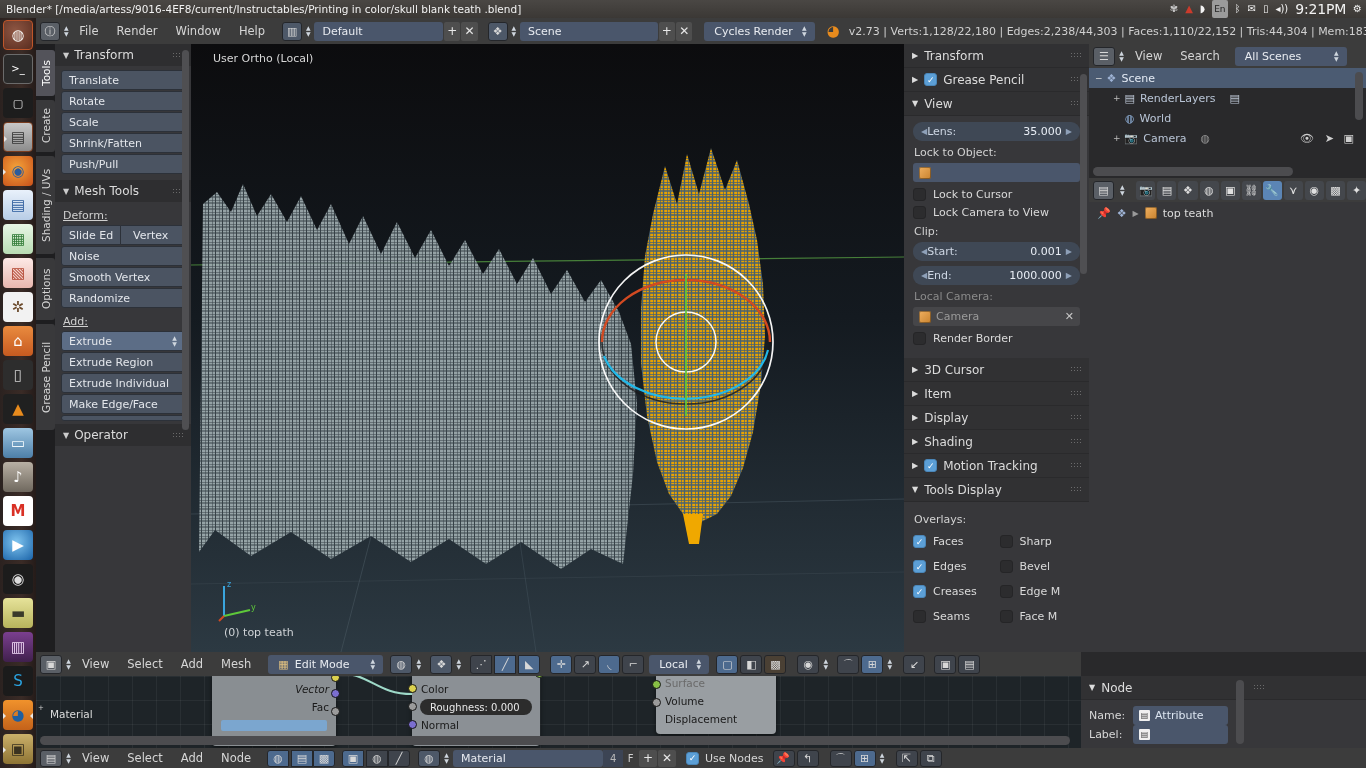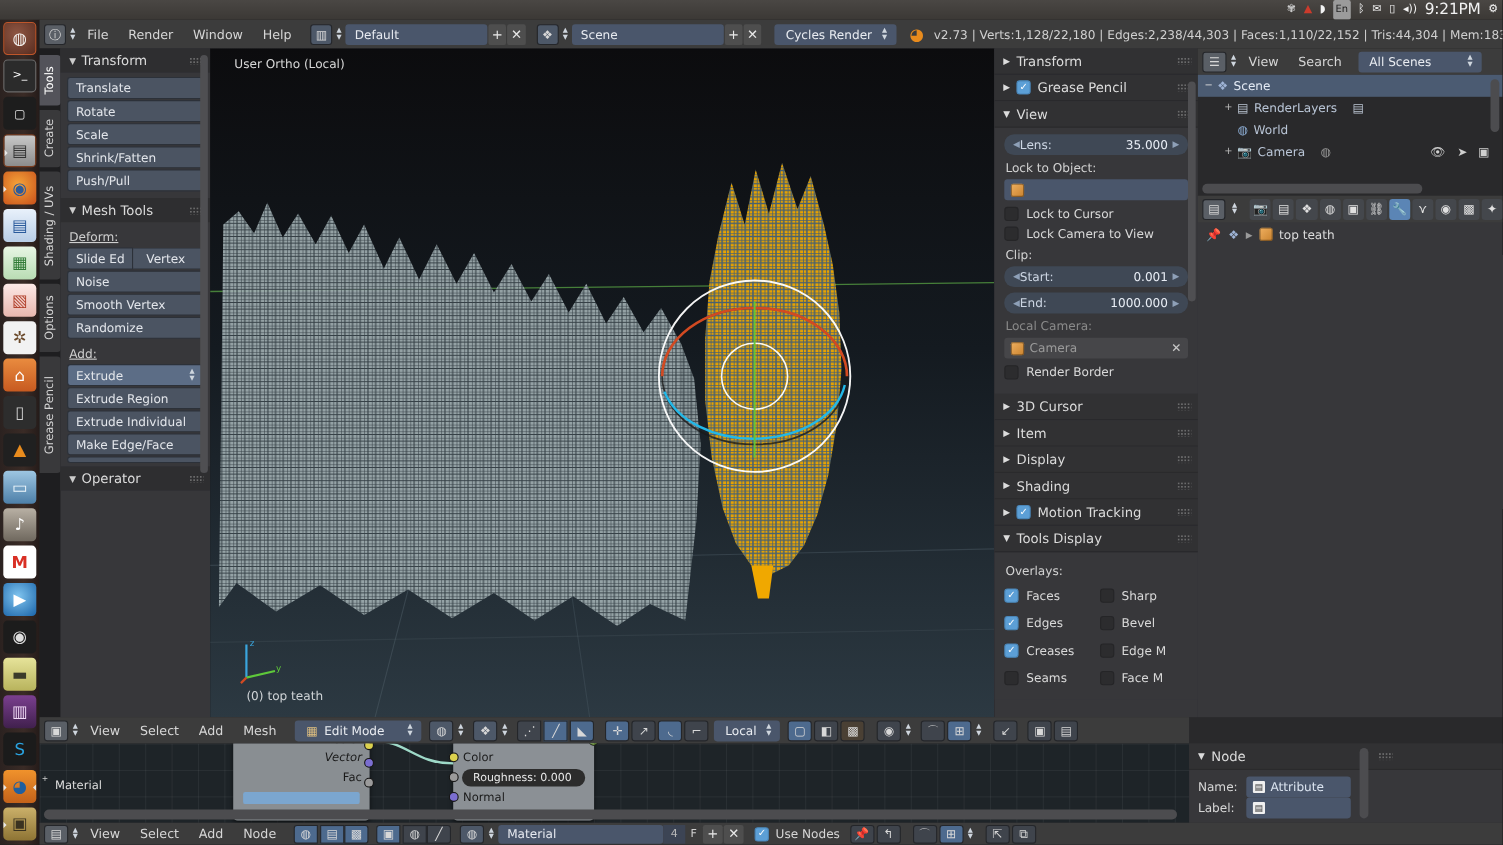--- a/index.html
+++ b/index.html
@@ -165,20 +165,21 @@
   .cube-ico{ width:12px;height:12px;
      background:linear-gradient(135deg,#f0b060,#c8822e); border-radius:2px;
      box-shadow:inset 0 0 0 1px rgba(0,0,0,.35);}
 </style>
 </head>
 <body>
 
 <div id="root">
 
   <div class="titlebar">
+    <span class="tbtext">Blender* [/media/artess/9016-4EF8/current/Instructables/Printing in color/skull blank teath .blend]</span>
     <span class="tb-tray">
       <span class="ic" style="color:#c9c9c9;">✾</span>
       <span class="ic" style="color:#cc3b2c;">▲</span>
       <span class="ic">◗</span>
       <span class="ic" style="background:#9b9b9b;color:#222;padding:0 2px;border-radius:2px;font-size:9px;">En</span>
       <span class="ic">ᛒ</span>
       <span class="ic">✉</span>
       <span class="ic">▯</span>
       <span class="ic">◂))</span>
       <span class="ic tb-clock">9:21PM</span>
@@ -655,20 +656,27 @@
         <span class="sock" style="background:#dcd14e;left:-4px;top:18px;"></span>
         <span class="sock" style="background:#9b9b9b;left:-4px;top:36px;"></span>
         <span class="sock" style="background:#7b6ed0;left:-4px;top:54px;"></span>
         <span class="sock" style="background:#88c045;right:-4px;top:3px;"></span>
       </div>
 
       <svg style="position:absolute;left:0;top:0;width:1045px;height:72px;pointer-events:none;">
         <path d="M300 -3 C335 -3 340 18 376 18" stroke="#9ed9c8" stroke-width="2.2" fill="none"></path>
       </svg>
 
+      <div class="nodebox" style="left:620px;top:-14px;width:120px;height:72px;background:#999ea2;">
+        <div class="nrow" style="padding-left:9px;margin-top:12px;color:#6a6a6a;">Surface</div>
+        <div class="nrow" style="padding-left:9px;">Volume</div>
+        <div class="nrow" style="padding-left:9px;">Displacement</div>
+        <span class="sock" style="background:#88c045;left:-4px;top:18px;"></span>
+        <span class="sock" style="background:#9b9b9b;left:-4px;top:36px;"></span>
+      </div>
 
       <div class="nscroll"></div>
     </div>
 
     <div class="nodeprops">
       <div class="np-cat">
         <span class="tri" style="font-size:8px;margin-right:6px;">▼</span>
         <span>Node</span>
         <span class="grip" style="right:100px;"></span>
       </div>

